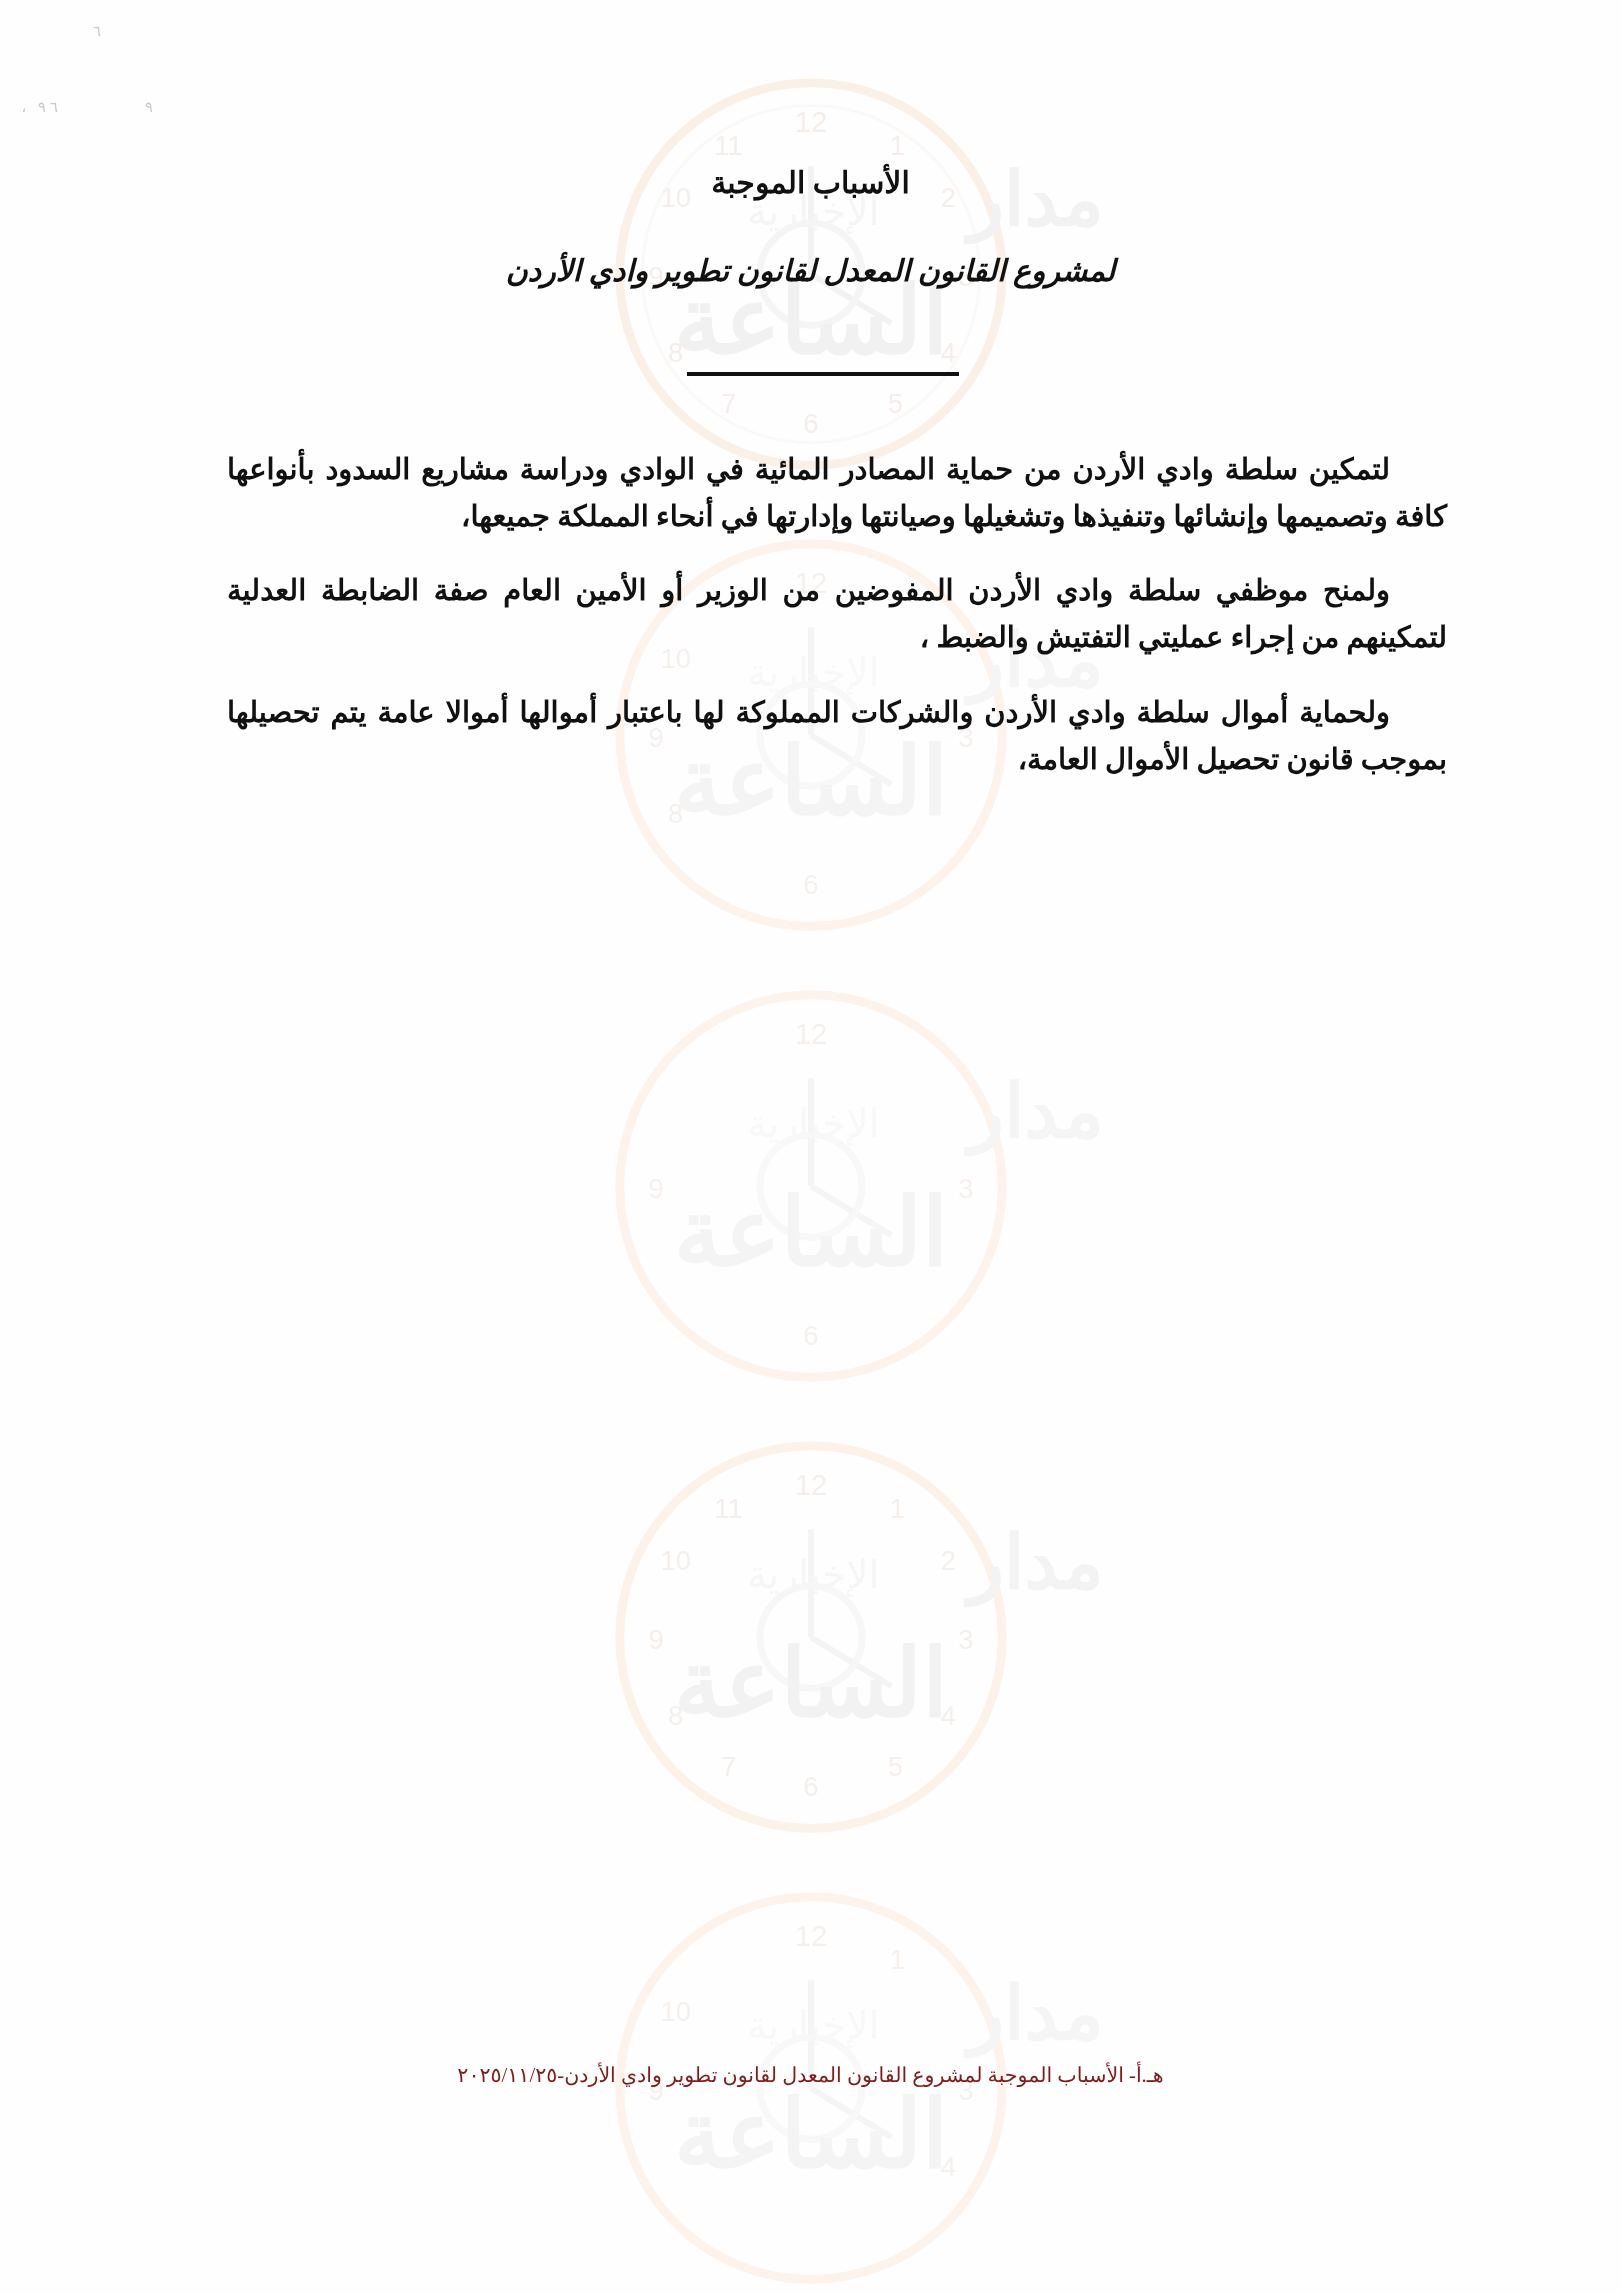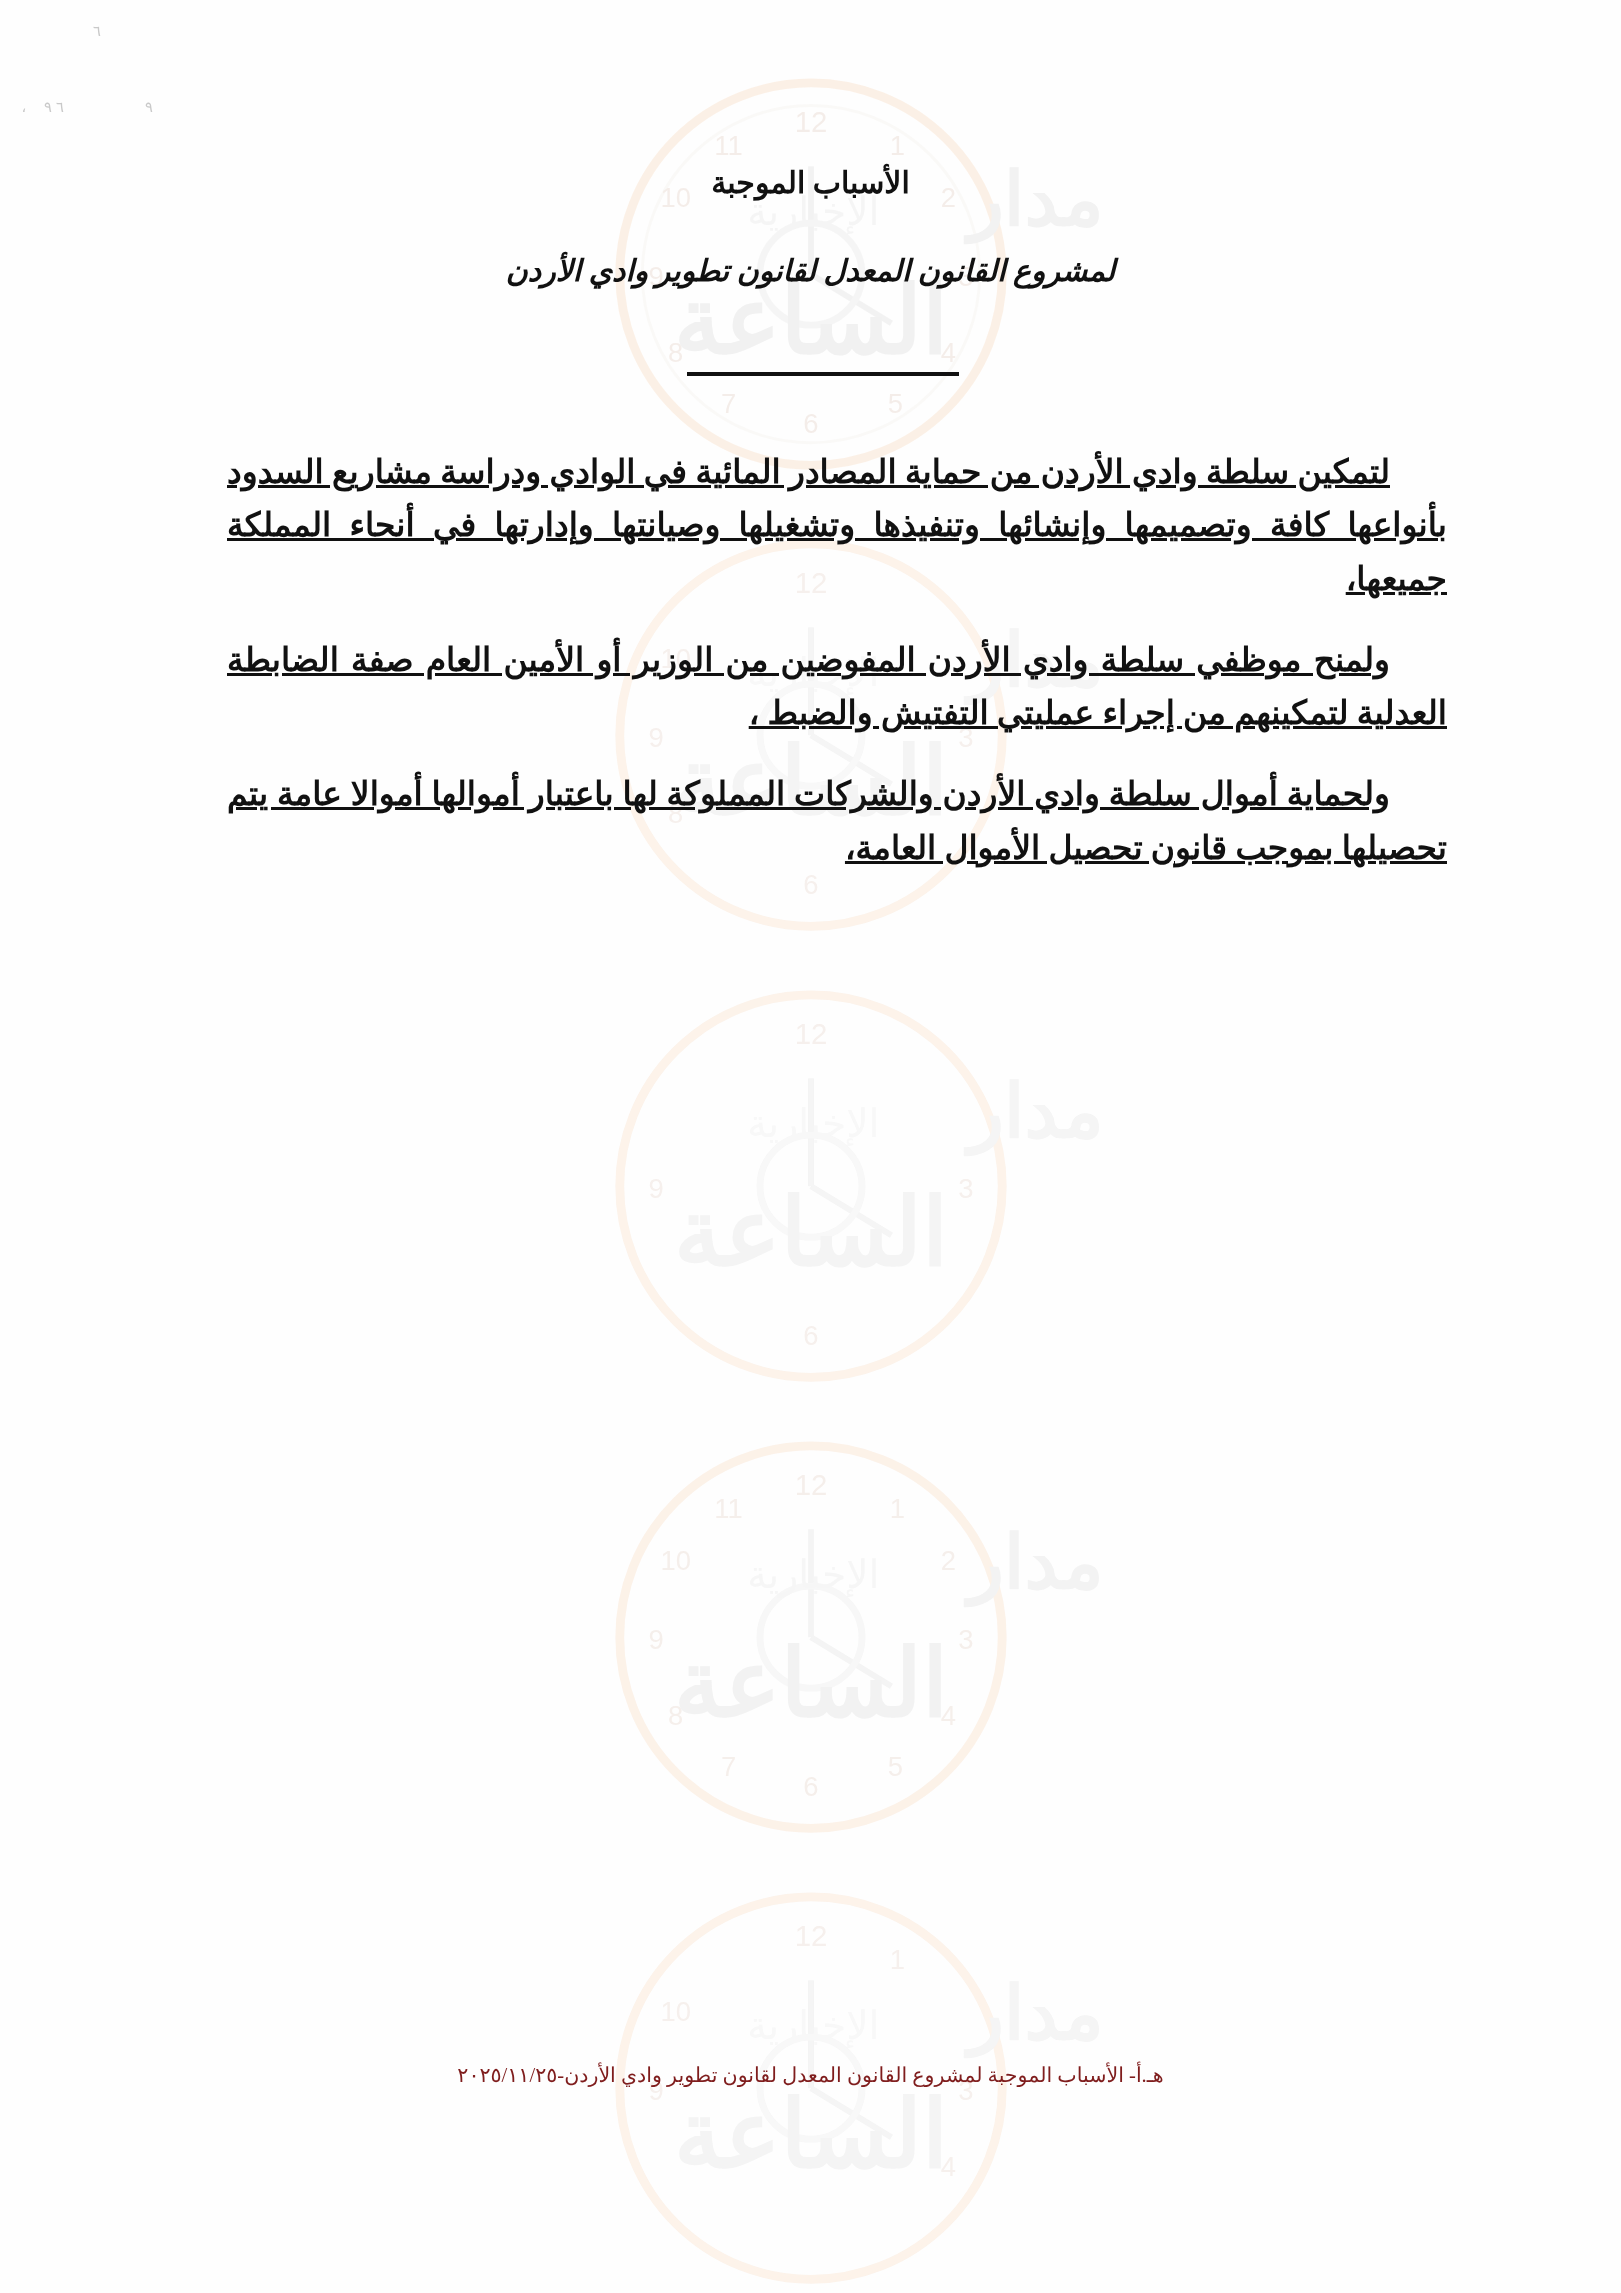--- a/index.html
+++ b/index.html
@@ -37,21 +37,21 @@
 
   
   .corner-mark {
     position: absolute;
     color: #c9c9c9;
     font-size: 14.7px;
     font-family: "Liberation Sans", sans-serif;
   }
   .cm-1 { top: 21.6px; left: 93px; }
   .cm-2 { top: 98px; left: 145px; }
-  .cm-3 { top: 98px; left: 44px; }
+  .cm-3 { top: 98px; left: 38px; }
   .cm-4 { top: 98px; left: 21.6px; }
 
   
   .content {
     position: absolute;
     top: 0; left: 0;
     width: 1621px;
     height: 2294px;
     padding: 12px;
   }
@@ -84,28 +84,27 @@
     background: #111;
   }
 
   .body-block {
     position: absolute;
     top: 446px;
     right: 198px;
     width: 1220px;
   }
   .para {
-    font-size: 33px;
+    font-size: 29px;
     line-height: 1.62;
     text-align: justify;
     text-align-last: right;
     margin: 0 0 27.4px 0;
     font-weight: bold;
     text-indent: 57px;
-    text-decoration: underline;
   }
   .para.last {
     text-align: center;
     text-align-last: center;
     text-indent: 0;
     margin-top: 39px;
   }
 
   .footer-note {
     position: absolute;

